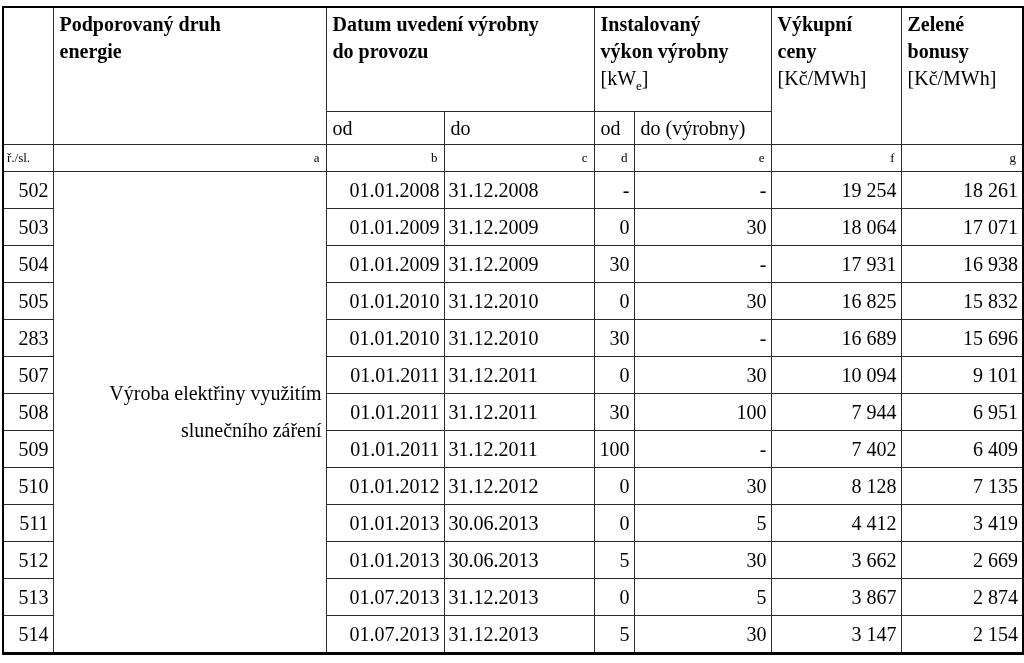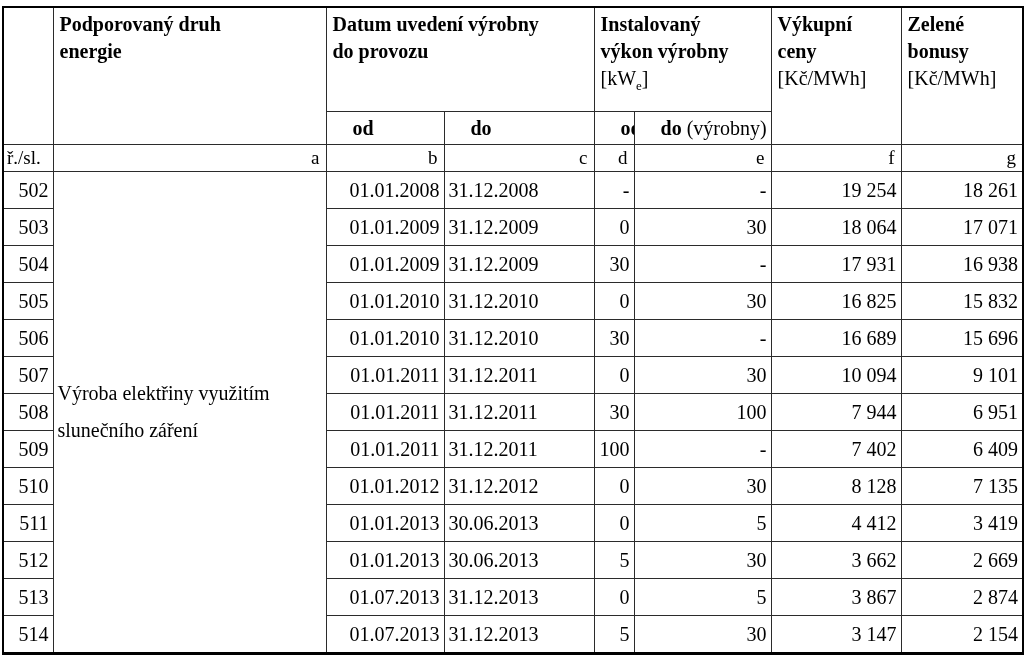--- a/index.html
+++ b/index.html
@@ -38,44 +38,44 @@
     padding-left: 6px;
     line-height: 1.35;
     white-space: normal;
   }
   tr.h-top .b { font-weight: bold; }
   tr.h-sub td {
     height: 32px;
     vertical-align: middle;
     padding-left: 6px;
   }
-  tr.h-sub .lbl { font-weight: bold; margin-left: 20px; }
+  tr.h-sub .lbl { font-weight: normal; }
   tr.h-letters td {
     height: 26px;
-    font-size: 19px;
+    font-size: 13px;
     vertical-align: middle;
     text-align: right;
     padding-right: 6px;
   }
   tr.h-letters td.corner {
     text-align: left;
     padding-left: 3px;
   }
   .unit { font-weight: normal; }
   sub.kwsub { font-size: 13px; }
   
   tr.data-row td {
     height: 36px;
     vertical-align: middle;
     font-size: 20px;
   }
   td.c-id   { text-align: right; padding-right: 6px; margin-left: 33px; }
   td.c-a    {
     vertical-align: top;
-    text-align: left;
+    text-align: right;
     padding-left: 6px;
     white-space: normal;
     line-height: 37px;
     font-size: 20px;
   }
   td.c-bdate { text-align: right; padding-right: 4px; }
   td.c-cdate { text-align: left; padding-right: 8px; }
   td.c-pod  { text-align: right; padding-right: 6px; }
   td.c-pdo  { text-align: right; padding-right: 10px; }
   td.c-price {
@@ -174,21 +174,21 @@
         <tr class="data-row">
           <td class="c-id">505</td>
           <td class="c-bdate">01.01.2010</td>
           <td class="c-cdate">31.12.2010</td>
           <td class="c-pod">0</td>
           <td class="c-pdo">30</td>
           <td class="c-price">16 825</td>
           <td class="c-bonus">15 832</td>
         </tr>
         <tr class="data-row">
-          <td class="c-id">506</td>
+          <td class="c-id">283</td>
           <td class="c-bdate">01.01.2010</td>
           <td class="c-cdate">31.12.2010</td>
           <td class="c-pod">30</td>
           <td class="c-pdo">-</td>
           <td class="c-price">16 689</td>
           <td class="c-bonus">15 696</td>
         </tr>
         <tr class="data-row">
           <td class="c-id">507</td>
           <td class="c-bdate">01.01.2011</td>

